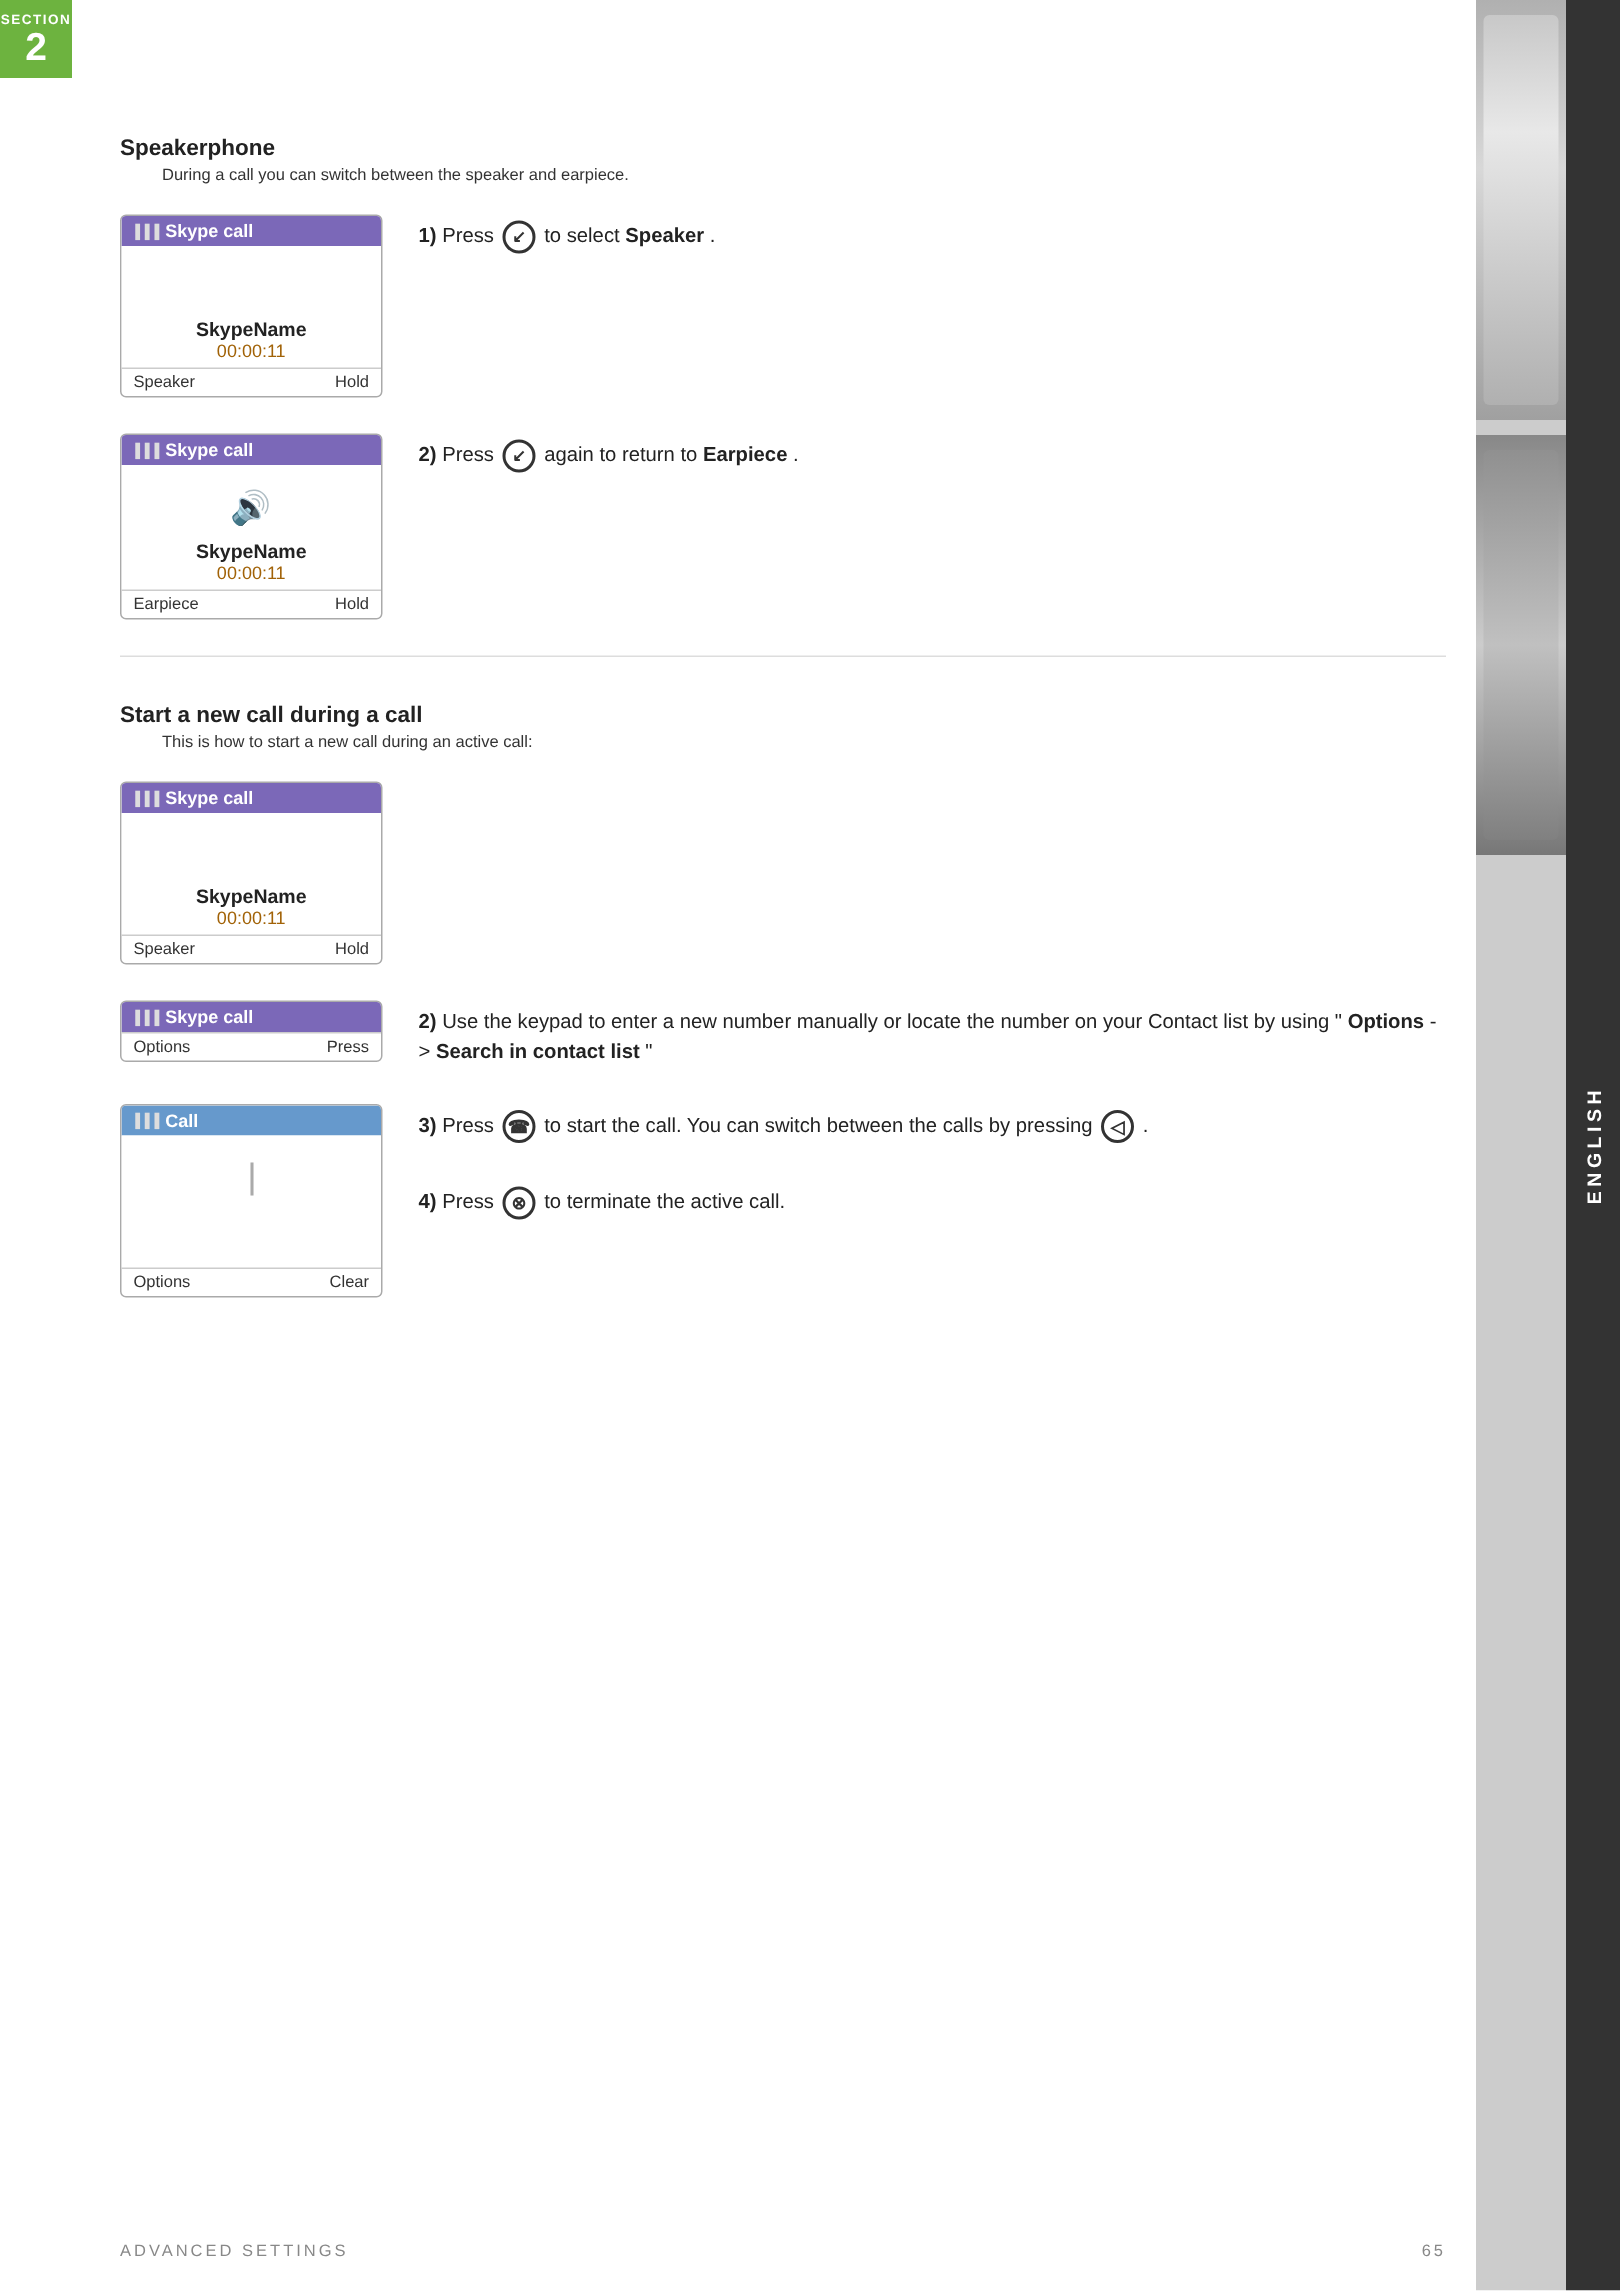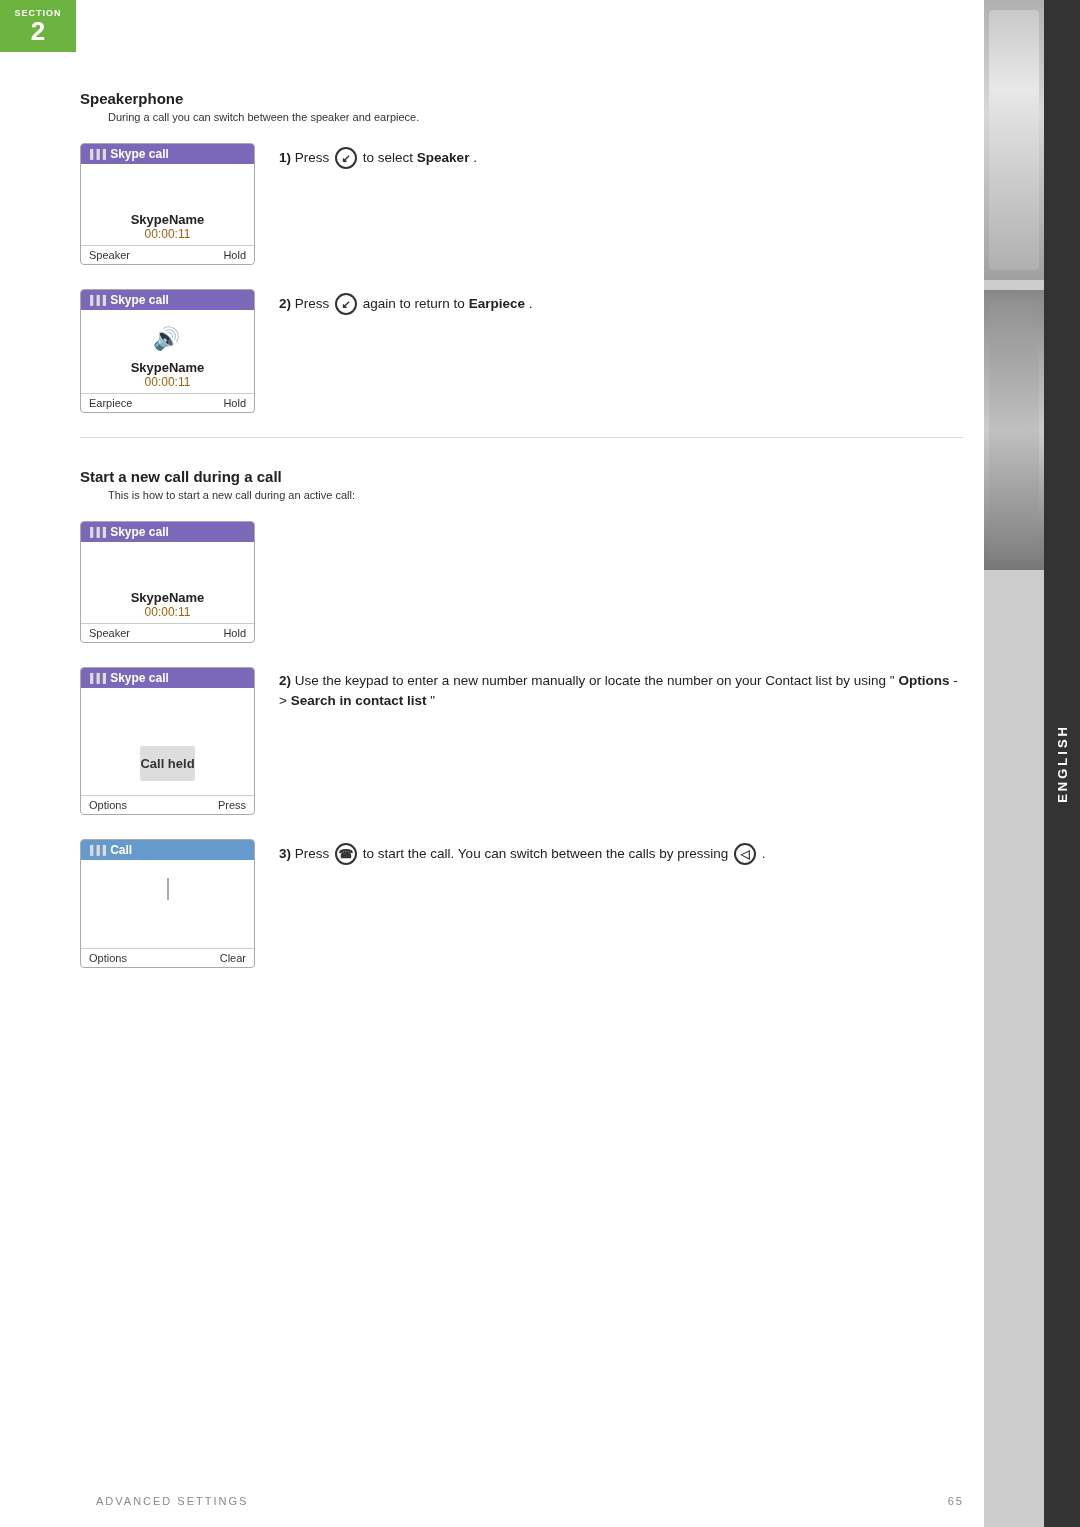--- a/index.html
+++ b/index.html
@@ -10,21 +10,21 @@
       font-family: Arial, Helvetica, sans-serif;
       font-size: 14px;
       color: #222;
       position: relative;
     }
 
     
     .section-badge {
       position: absolute;
       top: 0; left: 0;
-      width: 76px; height: 52px;
+      width: 48px; height: 52px;
       background: #6db33f;
       display: flex;
       flex-direction: column;
       align-items: center;
       justify-content: center;
     }
     .section-badge .section-label {
       font-size: 9px;
       color: #fff;
       font-weight: bold;
@@ -255,21 +255,21 @@
       color: #333;
     }
 
     
     .bold { font-weight: bold; }
 
     
     .page-footer {
       position: absolute;
       bottom: 20px;
-      left: 76px;
+      left: 60px;
       right: 96px;
       display: flex;
       justify-content: space-between;
       align-items: center;
       font-size: 11px;
       color: #888;
       letter-spacing: 2px;
       text-transform: uppercase;
       padding: 0 20px;
     }
@@ -403,24 +403,20 @@
           </div>
         </div>
       </div>
 
       <div class="step-row">
         <div class="phone-mockup">
           <div class="phone-header">
             <span class="phone-signal">▐▐▐</span>
             <span>Skype call</span>
           </div>
-          <div class="phone-body">
-            <div style="height:30px;"></div>
-            <div class="phone-call-held">Call held</div>
-          </div>
           <div class="phone-footer">
             <span>Options</span>
             <span>Press</span>
           </div>
         </div>
         <div class="step-text">
           <span class="step-num">2)</span>
           <span>Use the keypad to enter a new number manually or locate the number on your Contact list by using "</span>
           <span class="bold">Options</span>
           <span>-&gt;</span>
@@ -448,20 +444,26 @@
 
           <div class="step-text" style="margin-bottom:25px;">
             <span class="step-num">3)</span>
             <span> Press </span>
             <span class="icon-circle" style="font-size:12px;">☎</span>
             <span>to start the call. You can switch between the calls by pressing</span>
             <span class="icon-circle" style="font-size:12px;">◁</span>
             <span>.</span>
           </div>
 
+          <div class="step-text">
+            <span class="step-num">4)</span>
+            <span> Press </span>
+            <span class="icon-circle" style="font-size:12px;">⊗</span>
+            <span>to terminate the active call.</span>
+          </div>
         </div>
       </div>
     </div>
   </div>
 
 </div>
 
 <div class="page-footer">
   <span>ADVANCED SETTINGS</span>
   <span>65</span>

